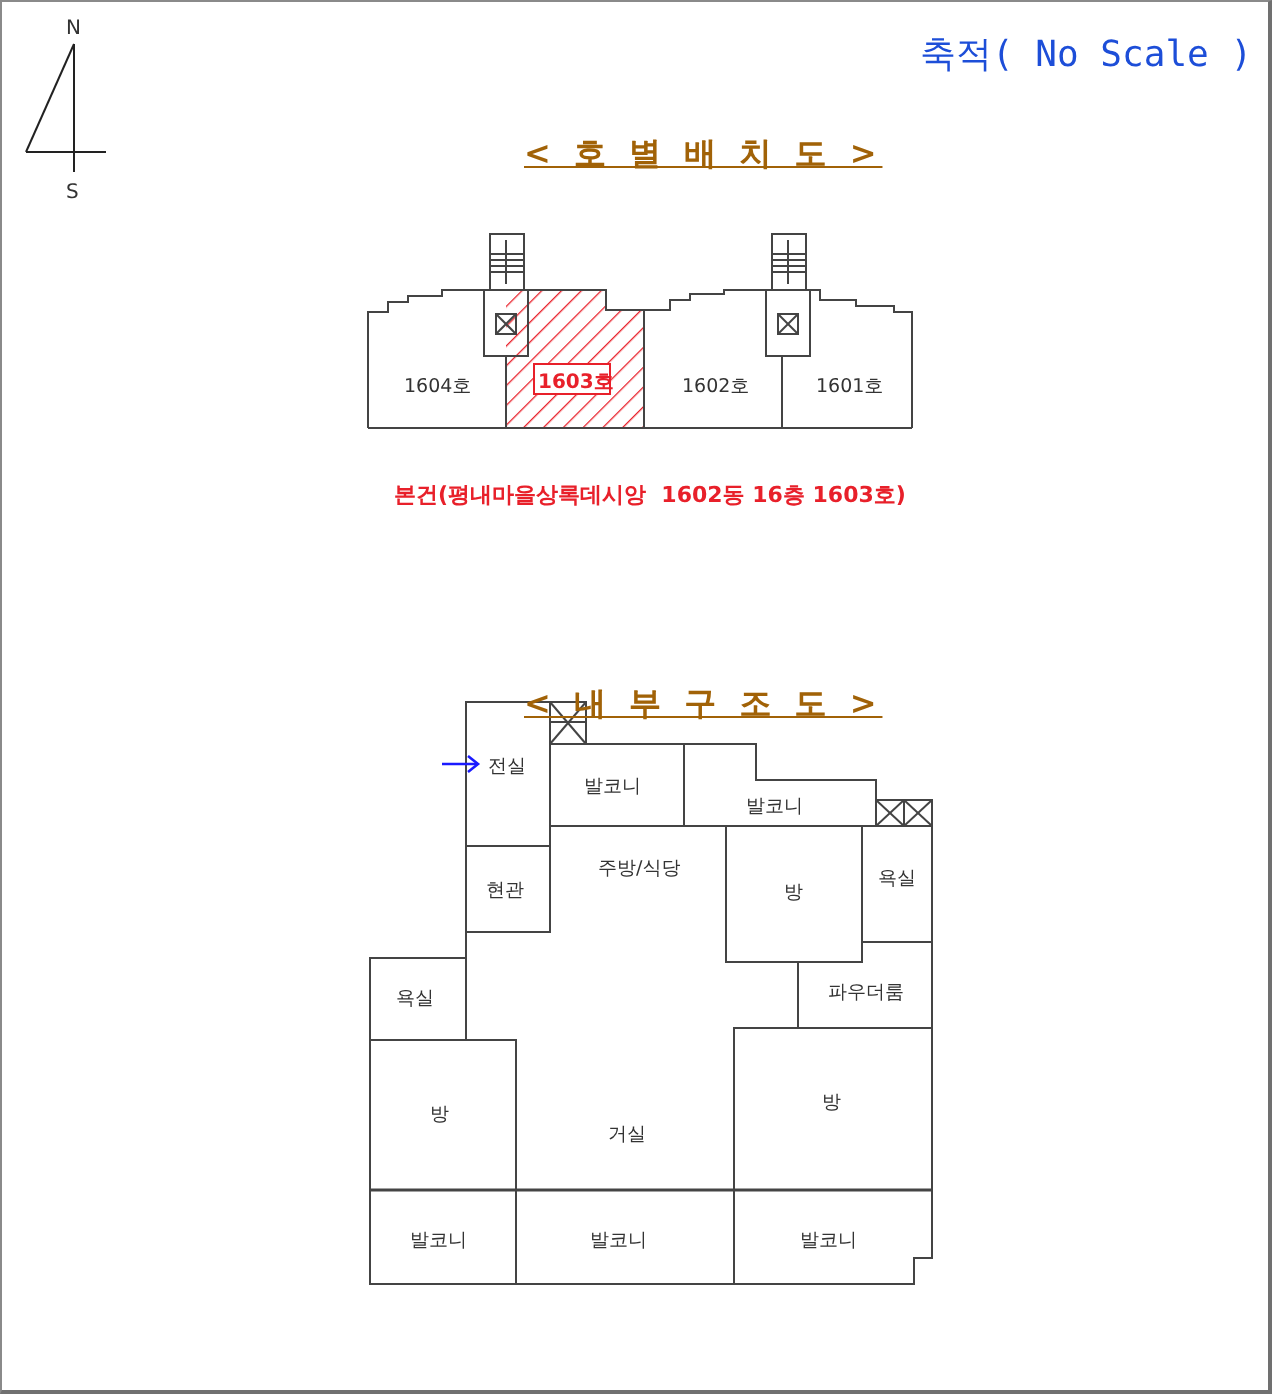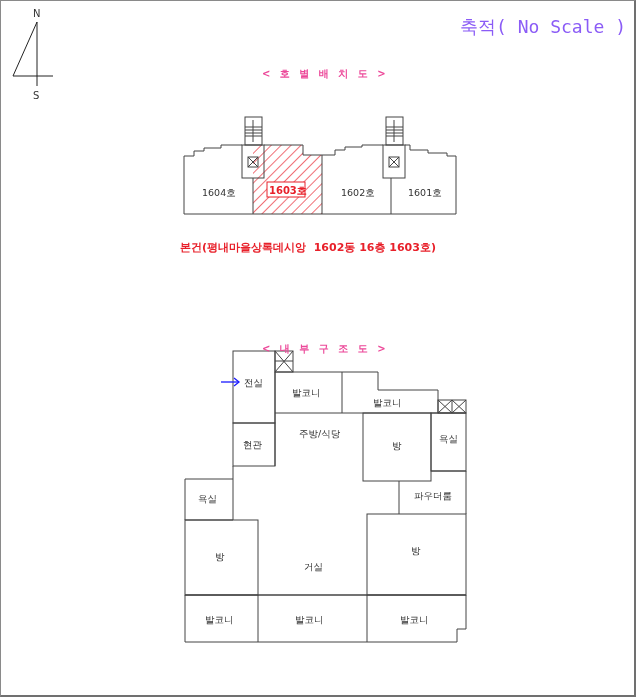--- a/index.html
+++ b/index.html
@@ -1,22 +1,22 @@
 <!DOCTYPE html>
 <html><head>
 <meta charset="utf-8">
 <style>
   html, body { margin: 0; padding: 0; background: #ffffff; }
   body { width: 639px; height: 700px; position: relative; overflow: hidden; font-family: "DejaVu Sans", sans-serif; }
   .frame { position: absolute; left: 0; top: 0; width: 636px; height: 697px; border: 1px solid #8a8a8a; border-right: 2px solid #707070; border-bottom: 2px solid #707070; box-sizing: border-box; }
   svg { position: absolute; left: 0; top: 0; }
   .compass-label { font-family: "DejaVu Sans", sans-serif; font-size: 10px; fill: #333; }
-  .scale { position: absolute; top: 15px; left: 460px; font-family: "DejaVu Sans Mono", monospace; font-size: 18px; color: #8b5cf6; white-space: pre; }
-  .section-title { position: absolute; font-family: "DejaVu Sans", sans-serif; font-weight: bold; font-size: 10px; color: #ec4899; letter-spacing: 3px; white-space: nowrap; }
-  .subject { position: absolute; top: 240px; left: 180px; font-family: "DejaVu Sans", sans-serif; font-weight: bold; font-size: 11px; color: #e8202a; white-space: pre; }
+  .scale { position: absolute; top: 15px; left: 460px; font-family: "DejaVu Sans Mono", monospace; font-size: 18px; color: #1d4ed8; white-space: pre; }
+  .section-title { position: absolute; font-family: "DejaVu Sans", sans-serif; font-weight: bold; font-size: 16px; color: #a16207; text-decoration: underline; letter-spacing: 3px; white-space: nowrap; }
+  .subject { position: absolute; top: 240px; left: 197px; font-family: "DejaVu Sans", sans-serif; font-weight: bold; font-size: 11px; color: #e8202a; white-space: pre; }
   .t { font-family: "DejaVu Sans", sans-serif; font-size: 9.5px; fill: #333; }
   .t-red { font-family: "DejaVu Sans", sans-serif; font-size: 10px; fill: #e8202a; font-weight: bold; }
 </style>
 </head>
 <body>
 
 <div class="frame"></div>
 
 <svg width="639" height="700" viewBox="0 0 639 700">
   <defs>

